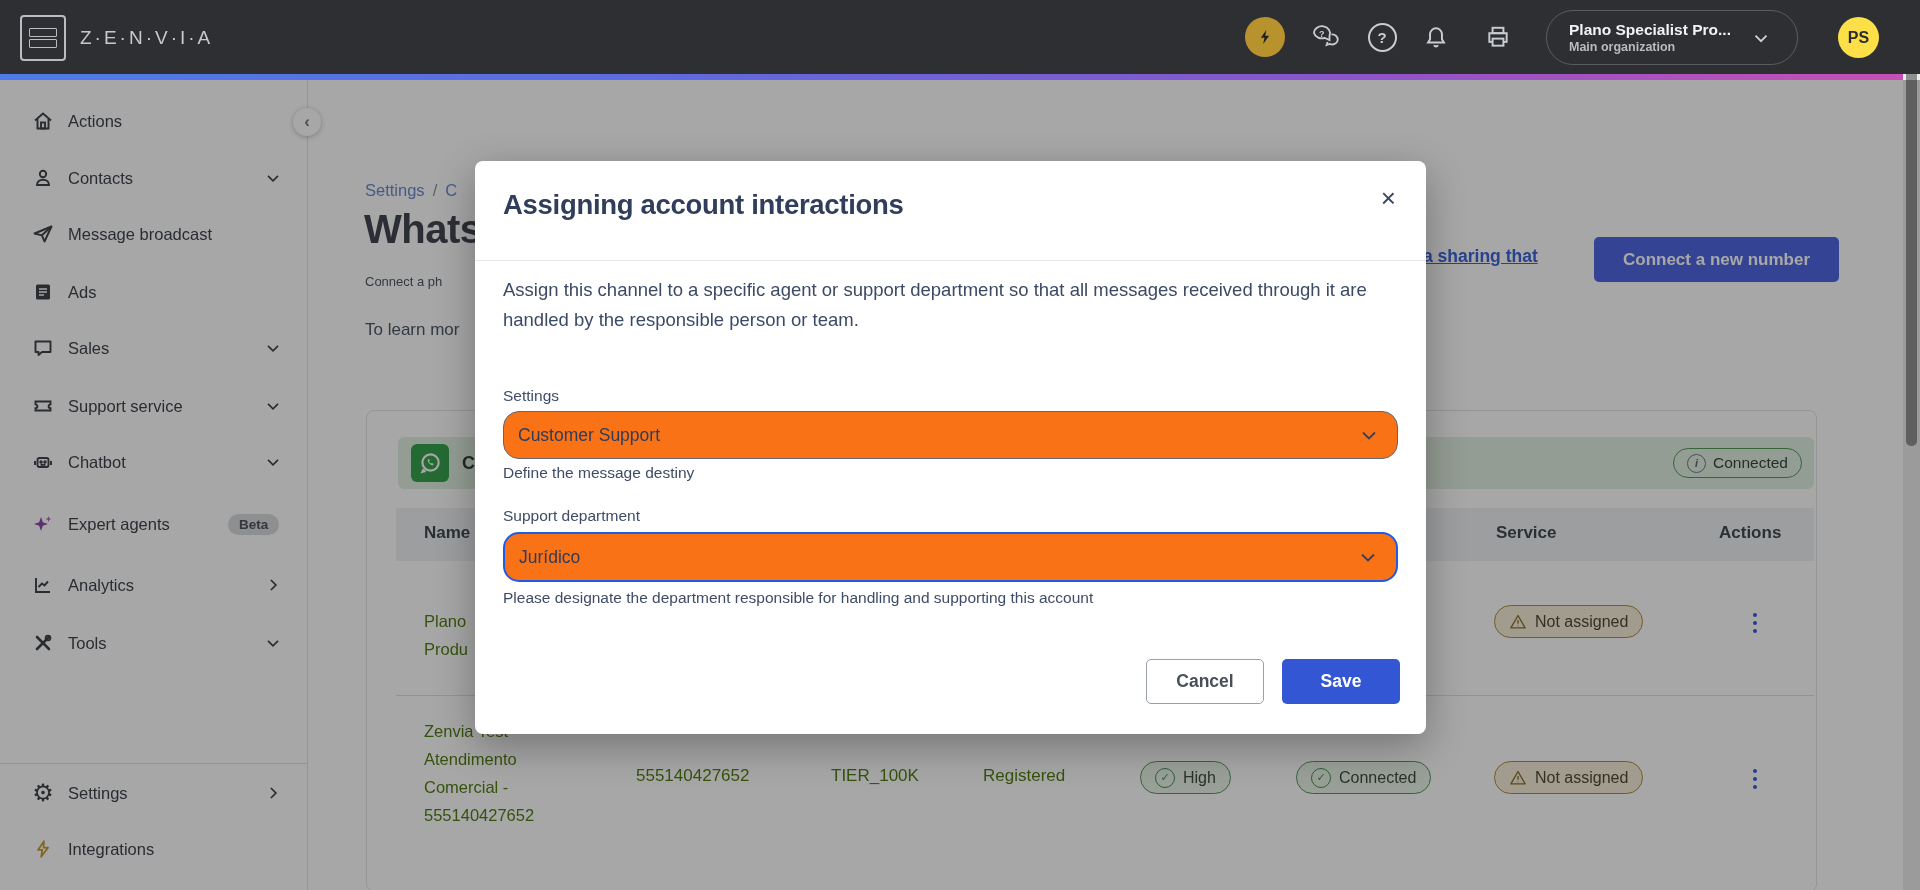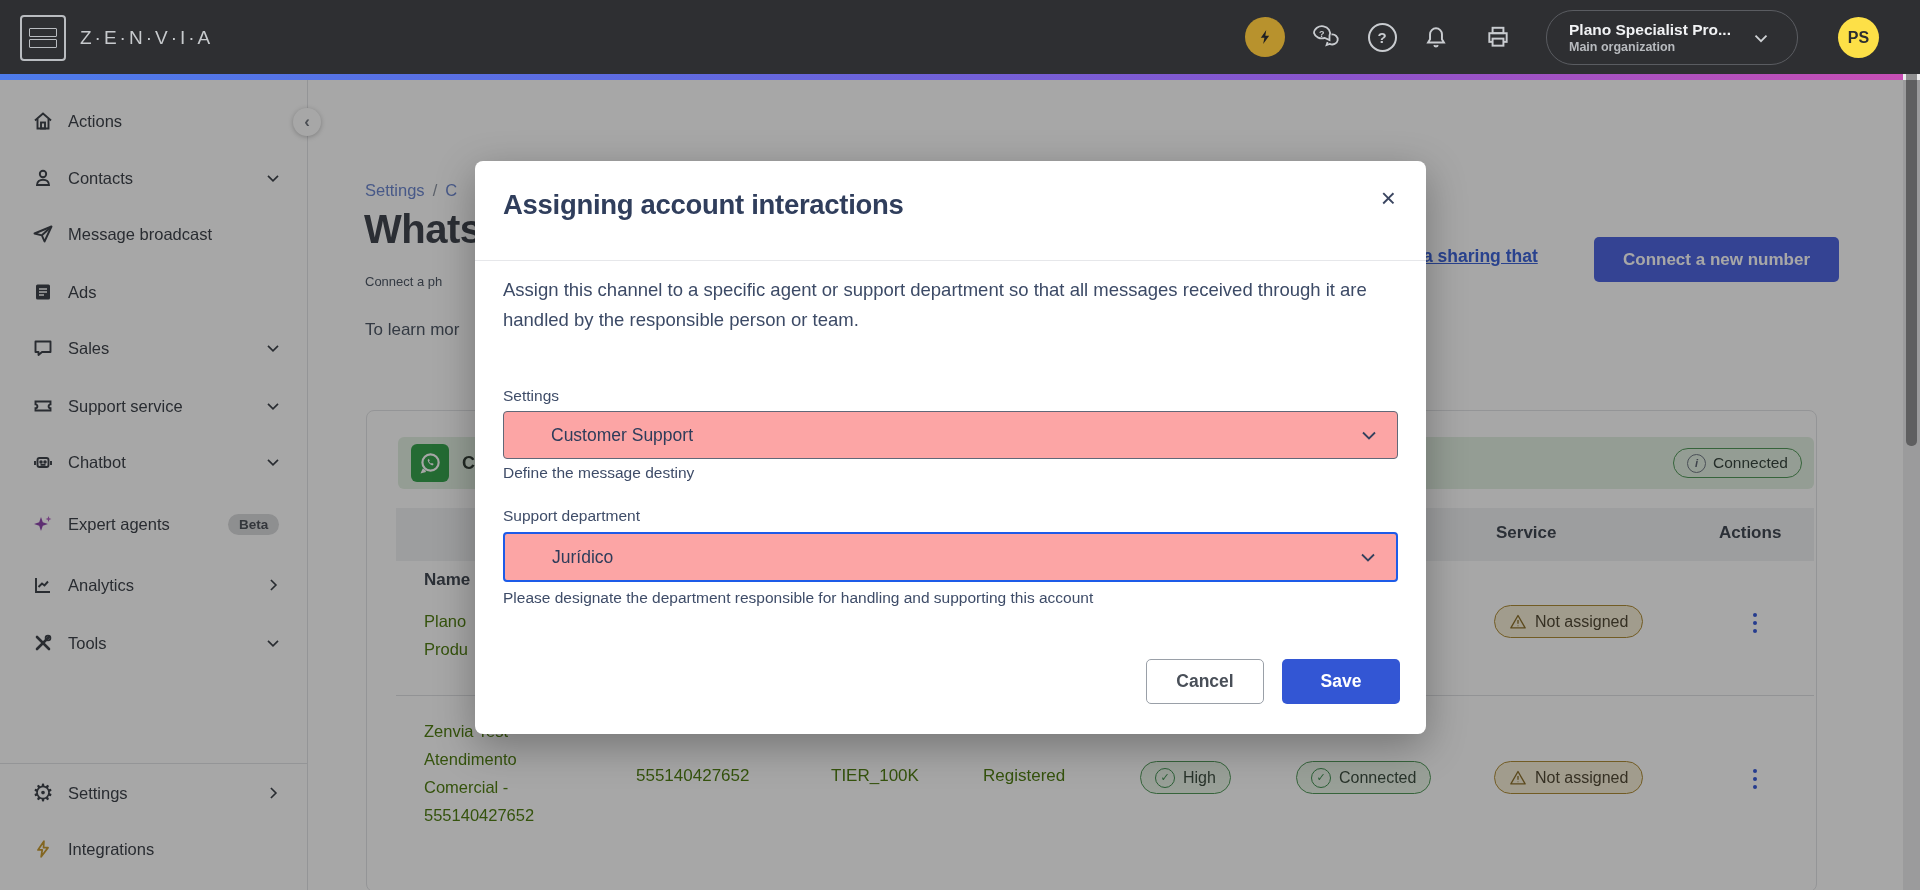--- a/index.html
+++ b/index.html
@@ -88,22 +88,22 @@
   .overlay{left:0;top:80px;width:1920px;height:810px;background:rgba(10,10,12,0.36);z-index:50;}
 
   
   .modal{left:475px;top:161px;width:951px;height:573px;background:#ffffff;border-radius:8px;z-index:60;
     box-shadow:0 12px 40px rgba(0,0,0,.3);}
   .modal-title{position:absolute;left:28px;top:28px;font-size:27.5px;font-weight:bold;color:#303e5c;letter-spacing:-0.3px;}
   .modal-close{position:absolute;right:30px;top:24px;font-size:26px;color:#3a4560;cursor:pointer;line-height:1;}
   .modal-divider{position:absolute;left:0;top:99px;width:951px;border-top:1px solid #e6e7ea;}
   .modal-desc{position:absolute;left:28px;top:114px;width:902px;font-size:18.5px;line-height:30px;color:#3c4a66;}
   .field-label{position:absolute;left:28px;font-size:15.5px;color:#3e4c68;}
-  .select{position:absolute;left:28px;width:895px;height:48px;border:1px solid #606878;border-radius:4px;
-    box-sizing:border-box;display:flex;align-items:center;cursor:pointer;background:#fca5a5;padding-left:33px;}
+  .select{position:absolute;left:28px;width:895px;height:48px;border:1px solid #606878;border-radius:16px;
+    box-sizing:border-box;display:flex;align-items:center;cursor:pointer;background:#f97316;}
   .select .sel-value{margin-left:14px;font-size:17.5px;color:#2e3c5a;}
   .select .sel-chevron{position:absolute;right:16px;color:#34415e;display:flex;}
   .select.focused{border:2px solid #1d5be8;height:50px;}
   .field-helper{position:absolute;left:28px;font-size:15.5px;color:#3e4c68;}
   .btn{position:absolute;top:498px;height:45px;border-radius:5px;font-family:inherit;font-size:17.5px;
     font-weight:bold;cursor:pointer;}
   .btn-cancel{left:671px;width:118px;background:#ffffff;border:1px solid #9aa0a8;color:#494f58;}
   .btn-save{left:807px;width:118px;background:#3356d4;border:none;color:#ffffff;}
 
   
@@ -343,21 +343,21 @@
           </svg>
       </span>
       <span class="banner-title">Co</span>
       <span class="banner-status">
         <span class="info-icon">i</span>
         <span>Connected</span>
       </span>
     </div>
 
     <div class="thead">
-      <span class="th" style="left:28px;margin-top:47px;">Name</span>
+      <span class="th" style="left:28px;">Name</span>
       <span class="th" style="left:1100px;">Service</span>
       <span class="th" style="left:1323px;">Actions</span>
     </div>
 
     <div>
       <div class="cell name-lines" style="left:57px;top:196px;">
         <div>Plano</div>
         <div>Produ</div>
       </div>
       <span class="pill pill-amber" style="left:1127px;top:194px;">

